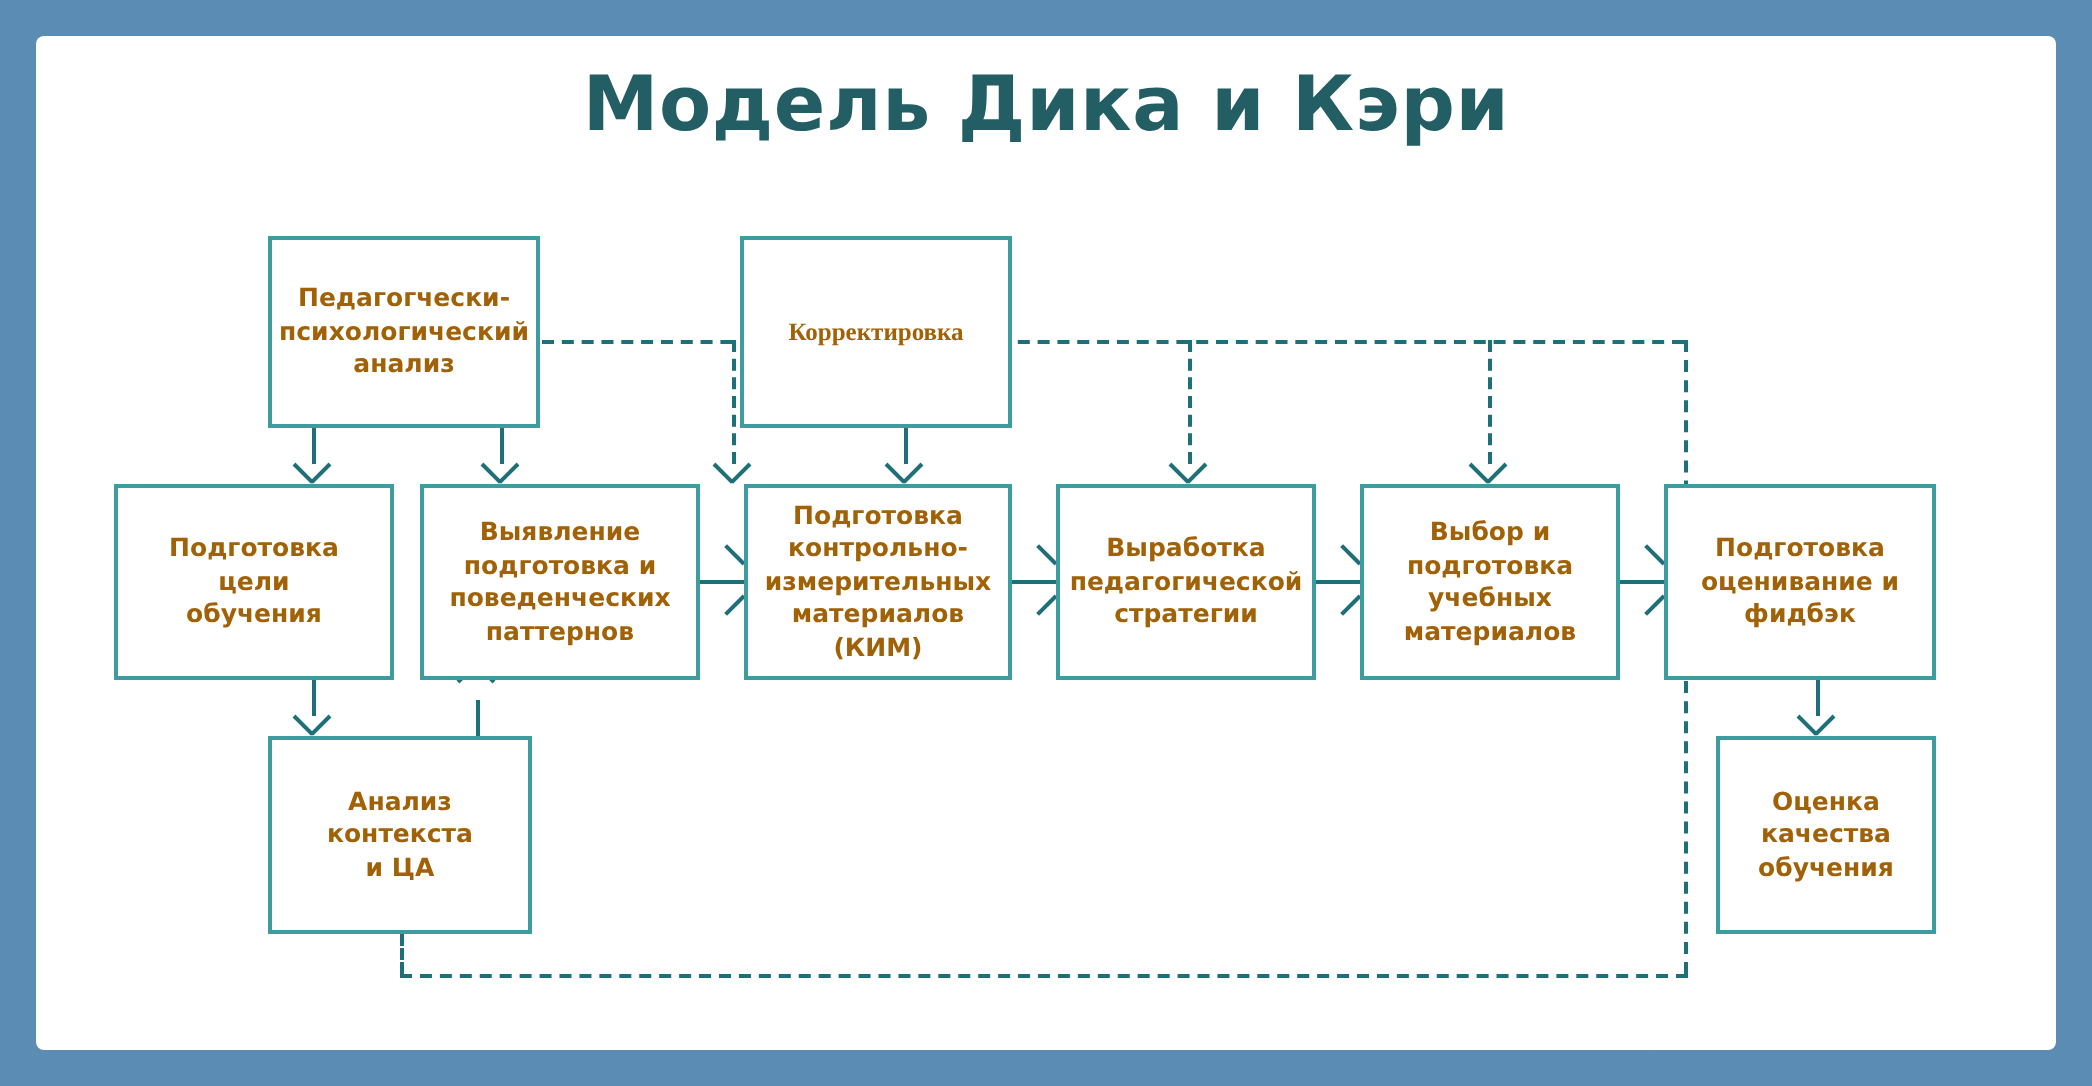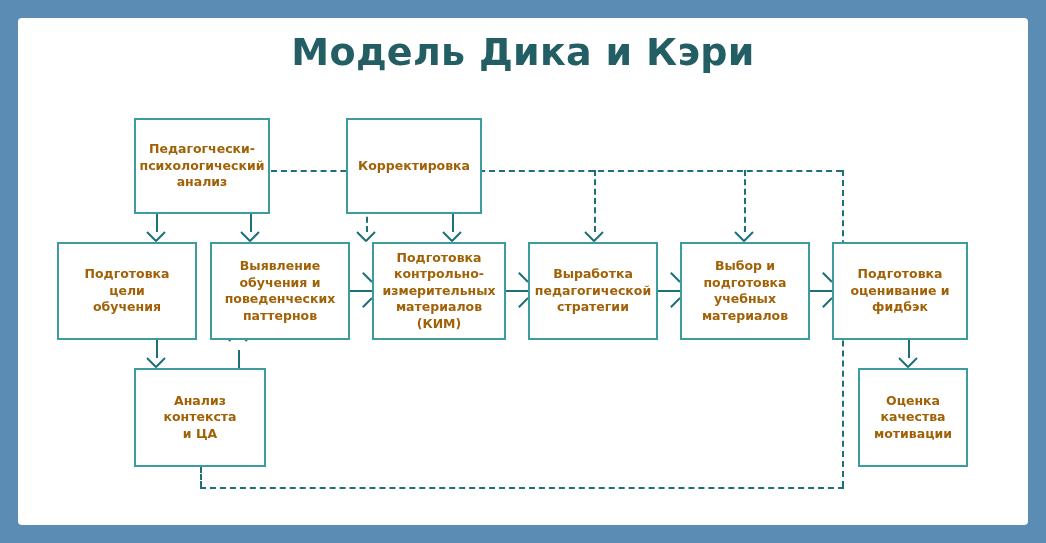--- a/index.html
+++ b/index.html
@@ -165,33 +165,33 @@
         <i></i>
         <i></i>
       </div>
 
     <div class="box" style="left:116px;top:100px;width:136px;height:96px;">
       <span>Педагогчески-
 психологический
 анализ</span>
     </div>
 
-    <div class="box" style="left:328px;top:100px;width:136px;height:96px;">
+    <div class="box" style="left:352px;top:100px;width:136px;height:96px;font-family:Liberation Serif, serif;">
       <span>Корректировка</span>
     </div>
 
     <div class="box" style="left:39px;top:224px;width:140px;height:98px;">
       <span>Подготовка
 цели
 обучения</span>
     </div>
 
     <div class="box" style="left:192px;top:224px;width:140px;height:98px;">
       <span>Выявление
-обучения и
+подготовка и
 поведенческих
 паттернов</span>
     </div>
 
     <div class="box" style="left:354px;top:224px;width:134px;height:98px;">
       <span>Подготовка
 контрольно-
 измерительных
 материалов (КИМ)</span>
     </div>
@@ -217,17 +217,17 @@
 
     <div class="box" style="left:116px;top:350px;width:132px;height:99px;">
       <span>Анализ
 контекста
 и ЦА</span>
     </div>
 
     <div class="box" style="left:840px;top:350px;width:110px;height:99px;">
       <span>Оценка
 качества
-мотивации</span>
+обучения</span>
     </div>
 
   </div>
 </div>
 
 </body></html>

